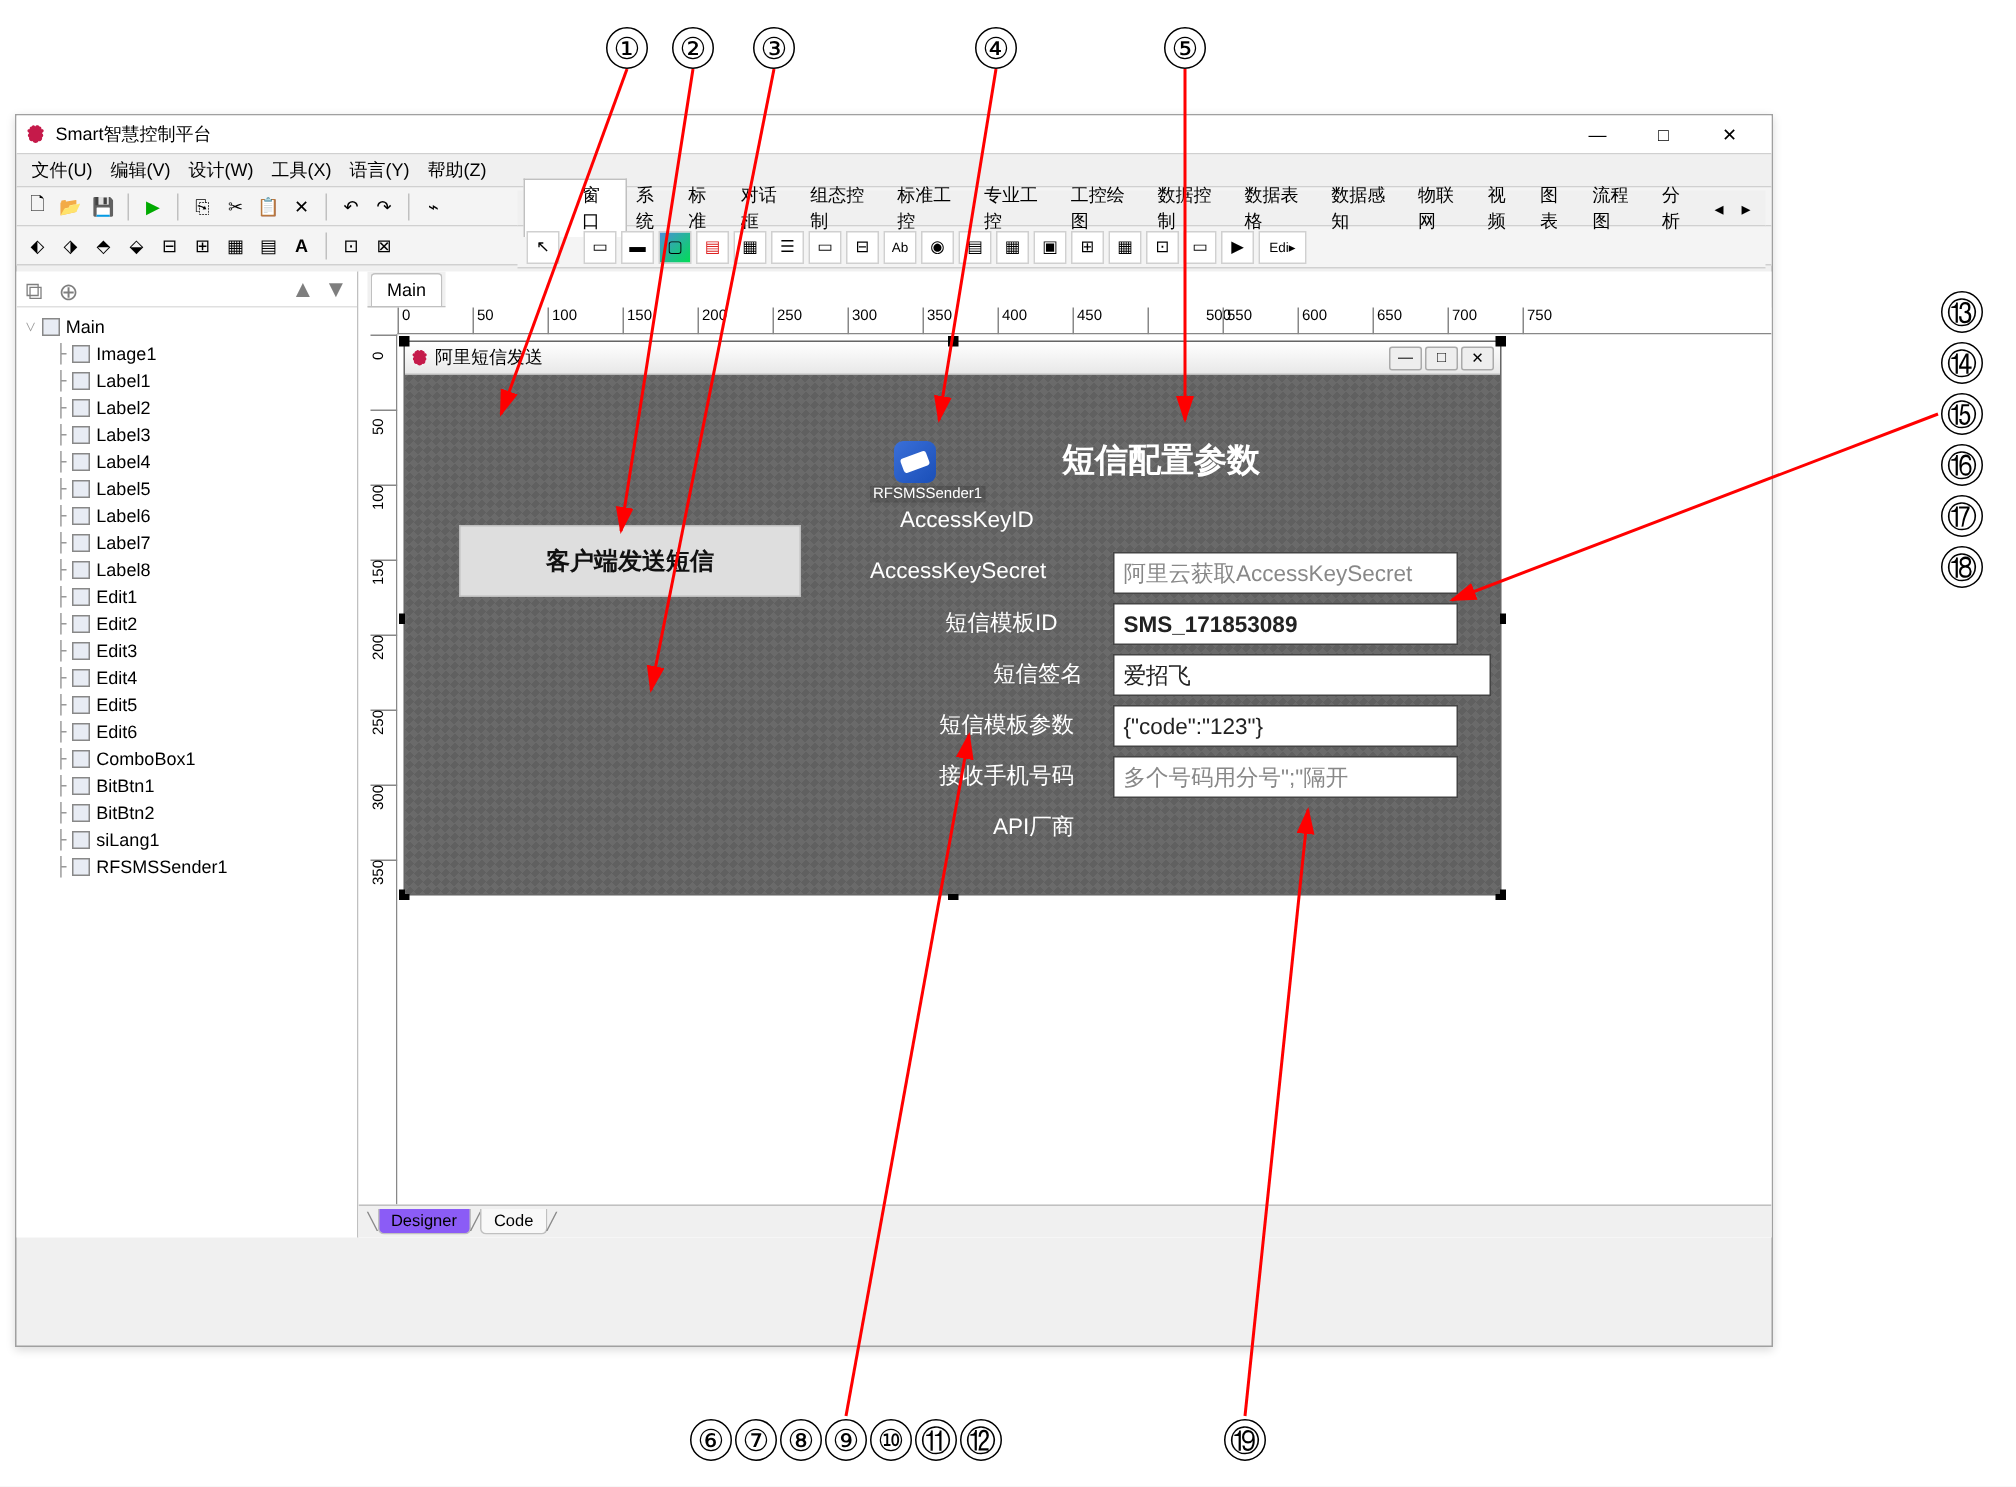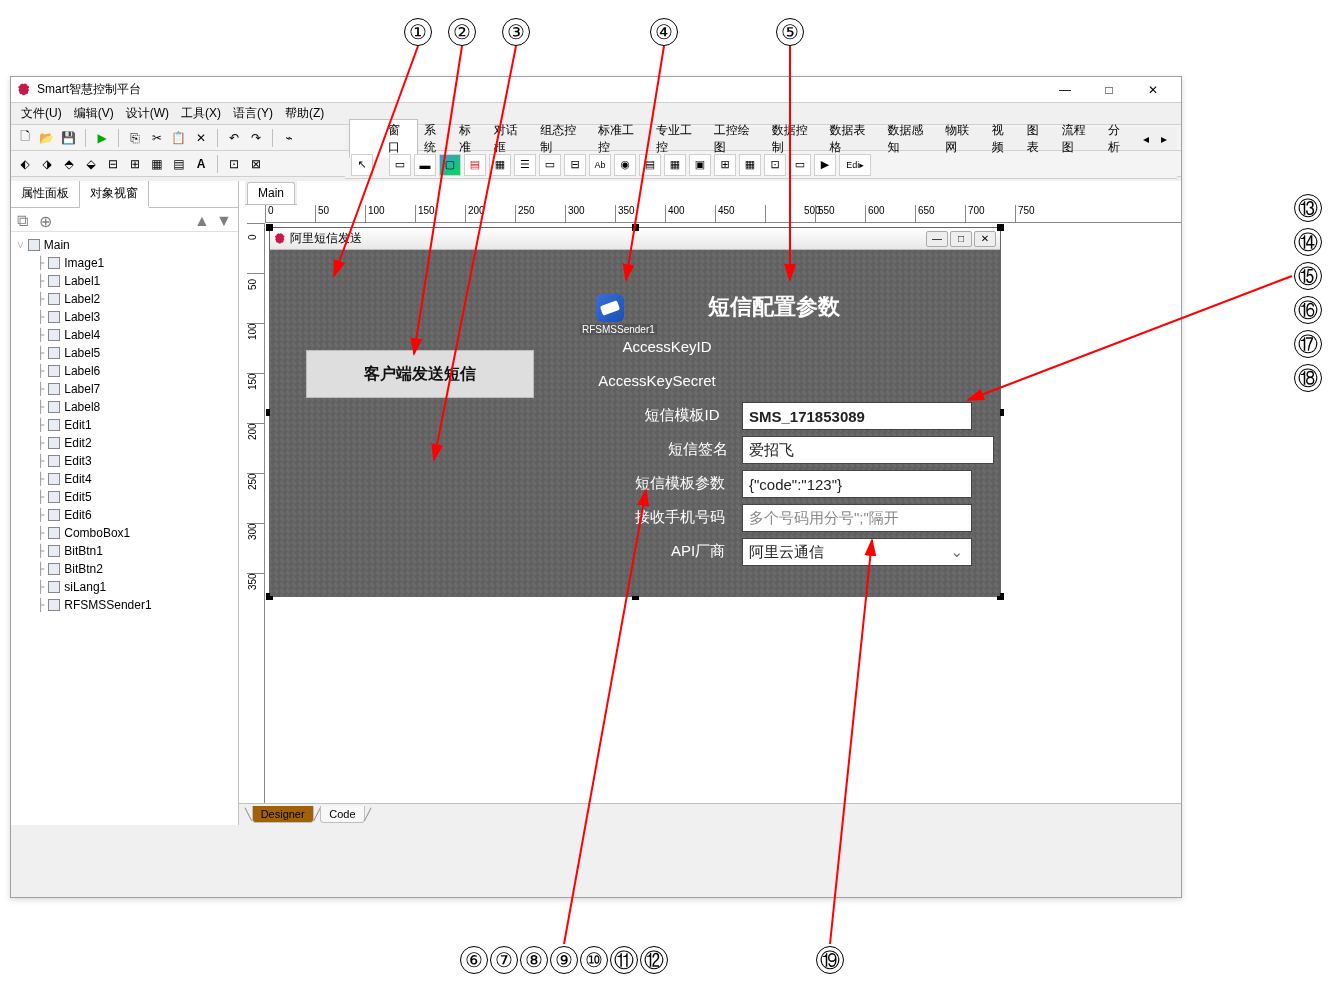--- a/index.html
+++ b/index.html
@@ -69,36 +69,36 @@
   display:flex; align-items:center; font-size:12px; padding:0 4px; gap:4px; }
 .form-titlebar .winctrls { margin-left:auto; display:flex; gap:2px; }
 .form-titlebar .winctrls span { width:22px; height:16px; border:1px solid #aaa; background:#eee;
   display:inline-flex; align-items:center; justify-content:center; font-size:10px; border-radius:2px; }
 .form-body { position:relative; height:calc(100% - 22px);
   background: repeating-conic-gradient(from 45deg, #6a6a6a 0% 25%, #606060 0% 50%) 0/6px 6px,
               linear-gradient(135deg,#787878,#585858); color:#fff; }
 .big-btn { position:absolute; background:#dedede; color:#111; display:flex; align-items:center;
   justify-content:center; font-size:16px; font-weight:600; border:1px solid #bdbdbd; }
 .cfg-title { position:absolute; font-size:22px; font-weight:600; color:#fff; }
-.cfg-label { position:absolute; font-size:15px; color:#fff; text-align:center; }
+.cfg-label { position:absolute; font-size:15px; color:#fff; text-align:left; }
 .cfg-input { position:absolute; background:#fff; color:#222; border:1px solid #444; padding:3px 6px;
   font-size:15px; height:28px; display:flex; align-items:center; }
 .cfg-input.ph { color:#888; }
 .cfg-select::after { content:"⌄"; position:absolute; right:8px; color:#666; }
 .rfsms-icon { position:absolute; width:28px; height:28px; background:linear-gradient(135deg,#3a6fd8,#1a4fb8);
   border-radius:6px; display:flex; align-items:center; justify-content:center; }
 .rfsms-icon::after { content:""; width:18px; height:10px; background:#fff; border-radius:2px;
   transform: rotate(-20deg); }
 .rfsms-label { position:absolute; font-size:10px; color:#fff; background:rgba(0,0,0,.15); padding:0 2px; }
 
 .bottom-tabs { position:absolute; left:0; right:0; bottom:0; height:22px; display:flex; align-items:center;
   font-size:11px; background:#f0f0f0; border-top:1px solid #c0c0c0; padding-left:6px; gap:0; }
 .bottom-tabs .btab { padding:2px 8px; border:1px solid #c0c0c0; border-top:none; background:#f8f8f8;
   border-radius:0 0 4px 4px; }
-.bottom-tabs .btab.active { background:#a16207; }
+.bottom-tabs .btab.active { background:#8b5cf6; }
 
 svg.raspberry path { fill:#c51a4a; }
 </style>
 </head>
 <body>
 
 <div class="ide-window">
 
   <div class="titlebar">
     <svg class="raspberry" viewBox="0 0 24 28">
@@ -196,24 +196,20 @@
       <span class="pbtn">▦</span>
       <span class="pbtn">⊡</span>
       <span class="pbtn">▭</span>
       <span class="pbtn">▶</span>
       <span class="pbtn" style="font-size:9px;width:32px">Edi▸</span>
     </div>
   </div>
 
   <div class="ide-body" style="position:absolute; top:104px; left:0; right:0; bottom:0;">
     <div class="sidepanel">
-      <div class="side-tabs">
-        <div class="st">属性面板</div>
-        <div class="st active">对象视窗</div>
-      </div>
       <div class="side-tool">
         <span class="ico">⧉</span>
         <span class="ico">⊕</span>
         <span style="margin-left:auto"></span>
         <span class="ico">▲</span>
         <span class="ico">▼</span>
       </div>
       <div class="tree">
         <div class="node">
           <span class="connector">˅</span>
@@ -400,35 +396,35 @@
             <div class="big-btn" style="left:36px;top:100px;width:228px;height:48px">客户端发送短信</div>
 
             <div class="rfsms-icon" style="left:326px;top:44px"></div>
             <div class="rfsms-label" style="left:310px;top:74px">RFSMSSender1</div>
 
             <div class="cfg-title" style="left:438px;top:42px">短信配置参数</div>
 
             <div class="cfg-label" style="left:330px;top:88px;width:134px">AccessKeyID</div>
 
             <div class="cfg-label" style="left:310px;top:122px;width:154px">AccessKeySecret</div>
+            <div class="cfg-input ph" style="left:472px;top:118px;width:230px">阿里云获取AccessKeySecret</div>
 
             <div class="cfg-label" style="left:360px;top:156px;width:104px">短信模板ID</div>
             <div class="cfg-input" style="left:472px;top:152px;width:230px;font-weight:600">SMS_171853089</div>
 
             <div class="cfg-label" style="left:392px;top:190px;width:72px">短信签名</div>
             <div class="cfg-input" style="left:472px;top:186px;width:252px">爱招飞</div>
 
             <div class="cfg-label" style="left:356px;top:224px;width:108px">短信模板参数</div>
             <div class="cfg-input" style="left:472px;top:220px;width:230px">{"code":"123"}</div>
 
             <div class="cfg-label" style="left:356px;top:258px;width:108px">接收手机号码</div>
             <div class="cfg-input ph" style="left:472px;top:254px;width:230px">多个号码用分号";"隔开</div>
 
             <div class="cfg-label" style="left:392px;top:292px;width:72px">API厂商</div>
-            <div class="cfg-input cfg-select" style="left:472px;top:288px;width:230px">阿里云通信</div>
           </div>
         </div>
       </div>
       <div class="bottom-tabs">
         <span style="color:#888">╲</span>
         <div class="btab active">Designer</div>
         <span style="color:#888">╱</span>
         <div class="btab">Code</div>
         <span style="color:#888">╱</span>
       </div>

